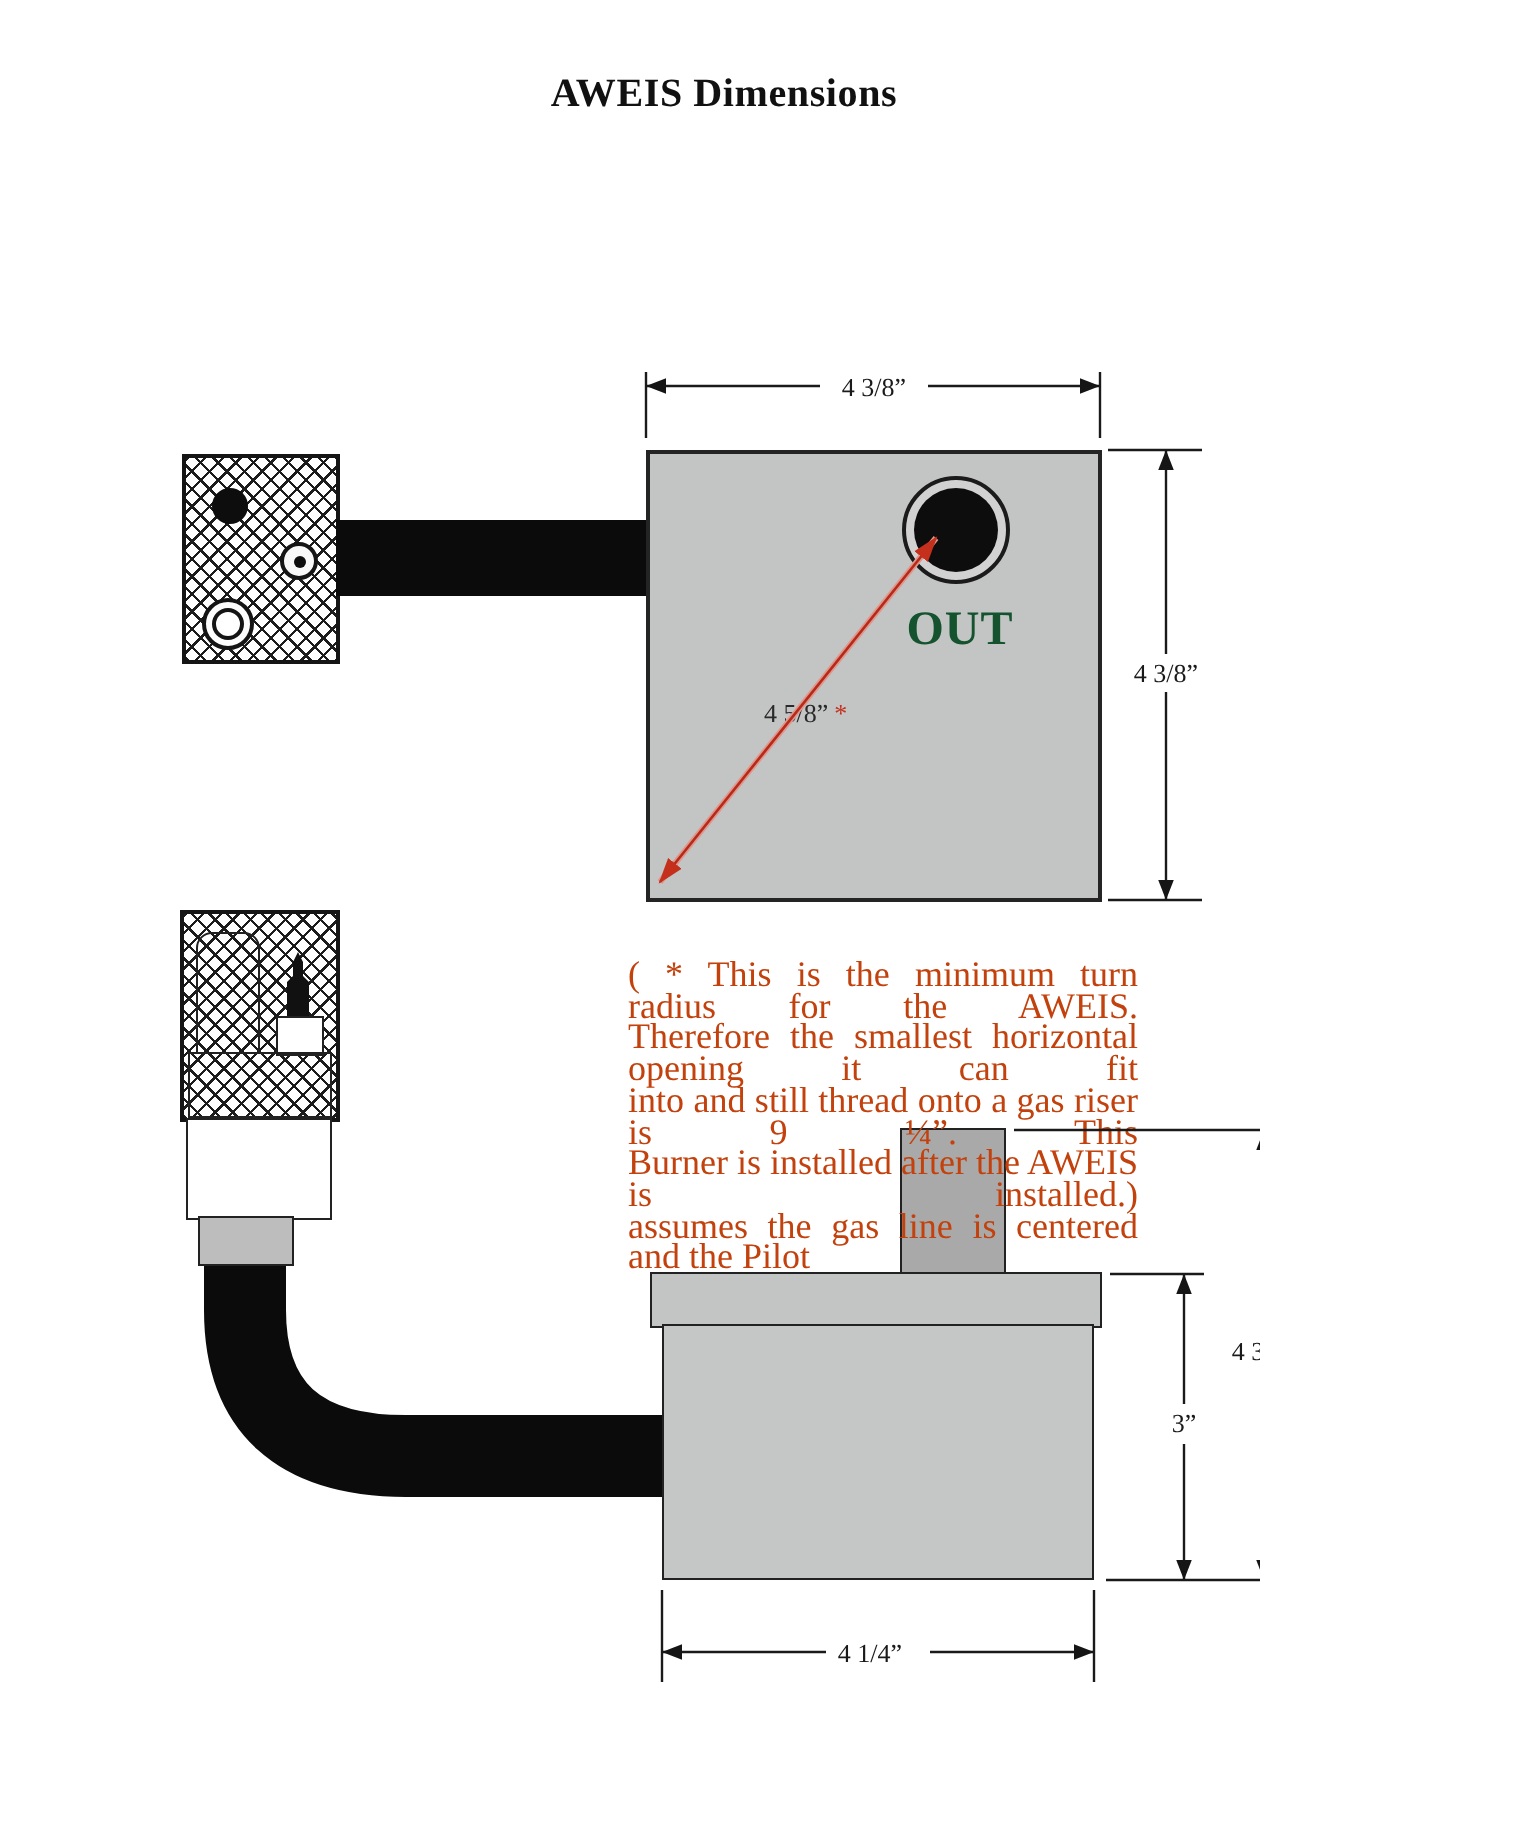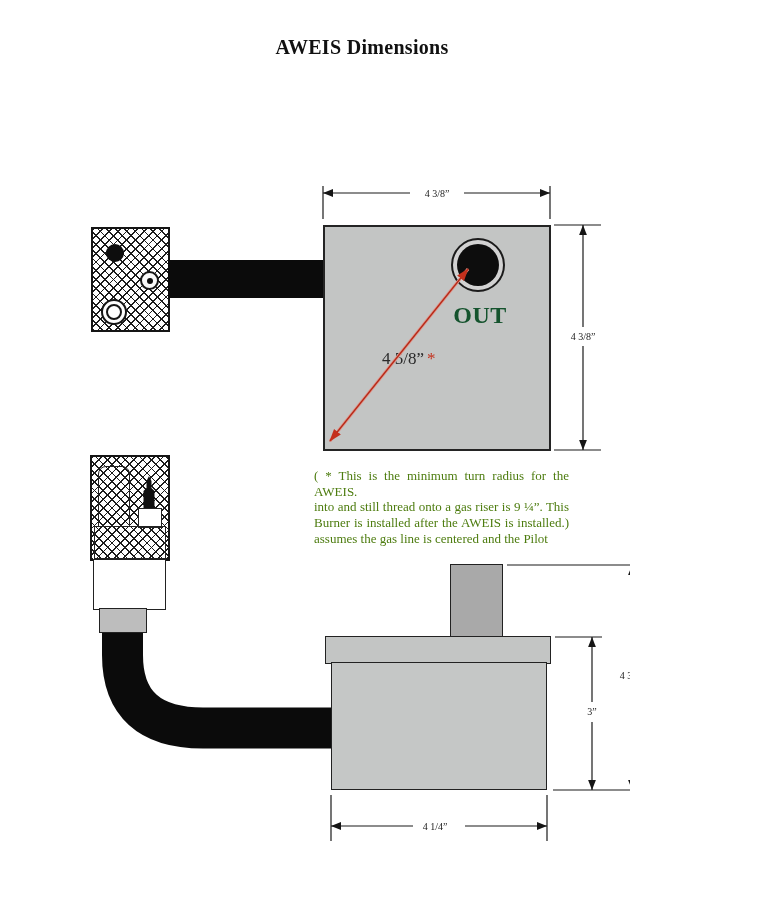--- a/index.html
+++ b/index.html
@@ -32,35 +32,35 @@
     border:2px solid #151515;background:#fdfdfd}
   #tv-conn-ring-inner{position:absolute;left:3px;top:3px;width:16px;height:16px;border-radius:50%;
     border:2px solid #151515;background:#fff}
   #tv-cable{left:168px;top:260px;width:158px;height:38px;background:#0b0b0b}
   #tv-box{left:323px;top:225px;width:228px;height:226px;background:#c3c5c4;border:2px solid #242424}
   #tv-port{position:absolute;left:126px;top:11px;width:54px;height:54px;border-radius:50%;
     border:2px solid #1b1b1b;background:#d2d2d2}
   #tv-port-hole{position:absolute;left:4px;top:4px;right:4px;bottom:4px;border-radius:50%;background:#0d0d0d}
   #tv-out-label{position:absolute;left:123px;top:75px;width:64px;text-align:center;
     font-size:24px;font-weight:bold;color:#14532d;letter-spacing:.5px}
-  #tv-radius-label{position:absolute;left:57px;top:122px;font-size:17px;color:#2a2a2a;white-space:nowrap}
+  #tv-radius-label{position:absolute;left:57px;top:122px;font-size:13px;color:#2a2a2a;white-space:nowrap}
   #tv-radius-label .mark{color:#c4301c;margin-left:3px}
 
   
-  .dim{position:absolute;z-index:20;font-size:10px;color:#1a1a1a;text-align:center;
+  .dim{position:absolute;z-index:20;font-size:13px;color:#1a1a1a;text-align:center;
     background:#fff;line-height:15px;white-space:nowrap}
   #tv-width-dim{left:411px;top:186px;width:52px}
   #tv-height-dim{left:560px;top:329px;width:46px}
   #sv-overall-dim{left:608px;top:668px;width:48px}
   #sv-body-dim{left:579px;top:704px;width:26px}
   #sv-width-dim{left:410px;top:819px;width:50px}
 
   
-  #note-block{position:absolute;left:314px;top:468px;width:255px;z-index:20;color:#4d7c0f;
-    font-size:13px;line-height:15.7px}
+  #note-block{position:absolute;left:314px;top:480px;width:255px;z-index:20;color:#c2410c;
+    font-size:18px;line-height:15.7px}
   .note-line{text-align:justify;text-align-last:justify}
   .note-line:last-child{text-align-last:left}
 
   
   #sv-connector{left:90px;top:455px;width:80px;height:106px;border:2px solid #151515}
   #sv-conn-slot{position:absolute;left:6px;top:9px;width:32px;height:61px;border:1.5px solid #222;
     border-radius:8px 8px 0 0;background:transparent}
   #sv-conn-box{position:absolute;left:46px;top:51px;width:24px;height:20px;border:1.5px solid #222;background:#fff}
   #sv-conn-band{position:absolute;left:2px;top:69px;width:72px;height:33px;border:1.5px solid #222;background:transparent}
   #sv-body-white{left:93px;top:559px;width:73px;height:51px;background:#fff;border:1.5px solid #222}
@@ -100,20 +100,21 @@
     <div id="tv-radius-label">
       <span>4 5/8”</span><span class="mark">*</span>
     </div>
   </div>
 
   <div id="tv-width-dim" class="dim">4 3/8”</div>
   <div id="tv-height-dim" class="dim">4 3/8”</div>
 
   <div id="note-block">
     <div class="note-line">( * This is the minimum turn radius for the AWEIS.</div>
+    <div class="note-line">Therefore the smallest horizontal opening it can fit</div>
     <div class="note-line">into and still thread onto a gas riser is 9 ¼”.  This</div>
     <div class="note-line">Burner is installed after the AWEIS is installed.)</div>
     <div class="note-line">assumes the gas line is centered and the Pilot</div>
   </div>
 
   <div id="sv-connector" class="shape xhatch">
     <div id="sv-conn-slot"></div>
     <div id="sv-conn-box"></div>
     <div id="sv-conn-band"></div>
   </div>

